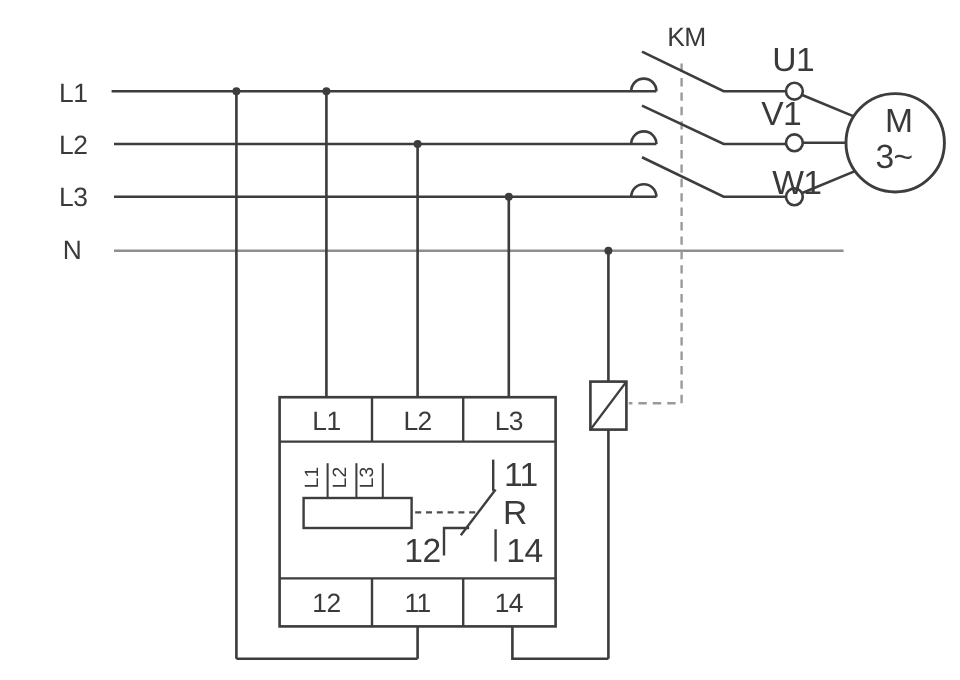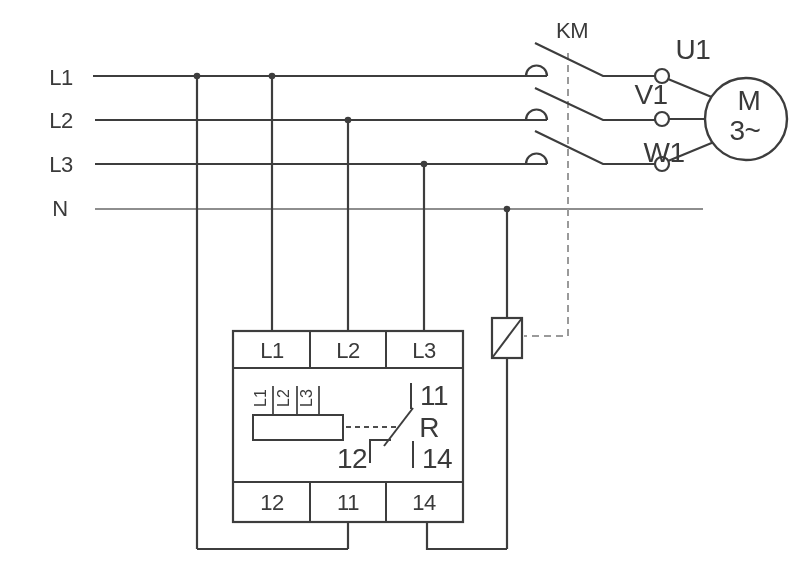--- a/index.html
+++ b/index.html
@@ -115,21 +115,21 @@
     </g>
   </svg>
 
   <div class="lbl lbl-30" style="left:61px;  top:78px;">L1</div>
   <div class="lbl lbl-30" style="left:61px;  top:121px;">L2</div>
   <div class="lbl lbl-30" style="left:61px;  top:165px;">L3</div>
   <div class="lbl lbl-30" style="left:60px;  top:209px;">N</div>
 
   <div class="lbl lbl-30" style="left:572px; top:31px;">KM</div>
 
-  <div class="lbl lbl-28" style="left:661px; top:50px;margin-left:32px;">U1</div>
+  <div class="lbl lbl-28" style="left:661px; top:50px;">U1</div>
   <div class="lbl lbl-28" style="left:651px; top:95px;">V1</div>
   <div class="lbl lbl-28" style="left:664px; top:141px;margin-top:12px;">W1</div>
   <div class="lbl lbl-28" style="left:749px; top:101px;">M</div>
   <div class="lbl lbl-28" style="left:745px; top:131px;">3~</div>
 
   <div class="lbl lbl-30" style="left:272px; top:351px;">L1</div>
   <div class="lbl lbl-30" style="left:348px; top:351px;">L2</div>
   <div class="lbl lbl-30" style="left:424px; top:351px;">L3</div>
 
   <div class="lbl lbl-30" style="left:272px; top:503px;">12</div>

